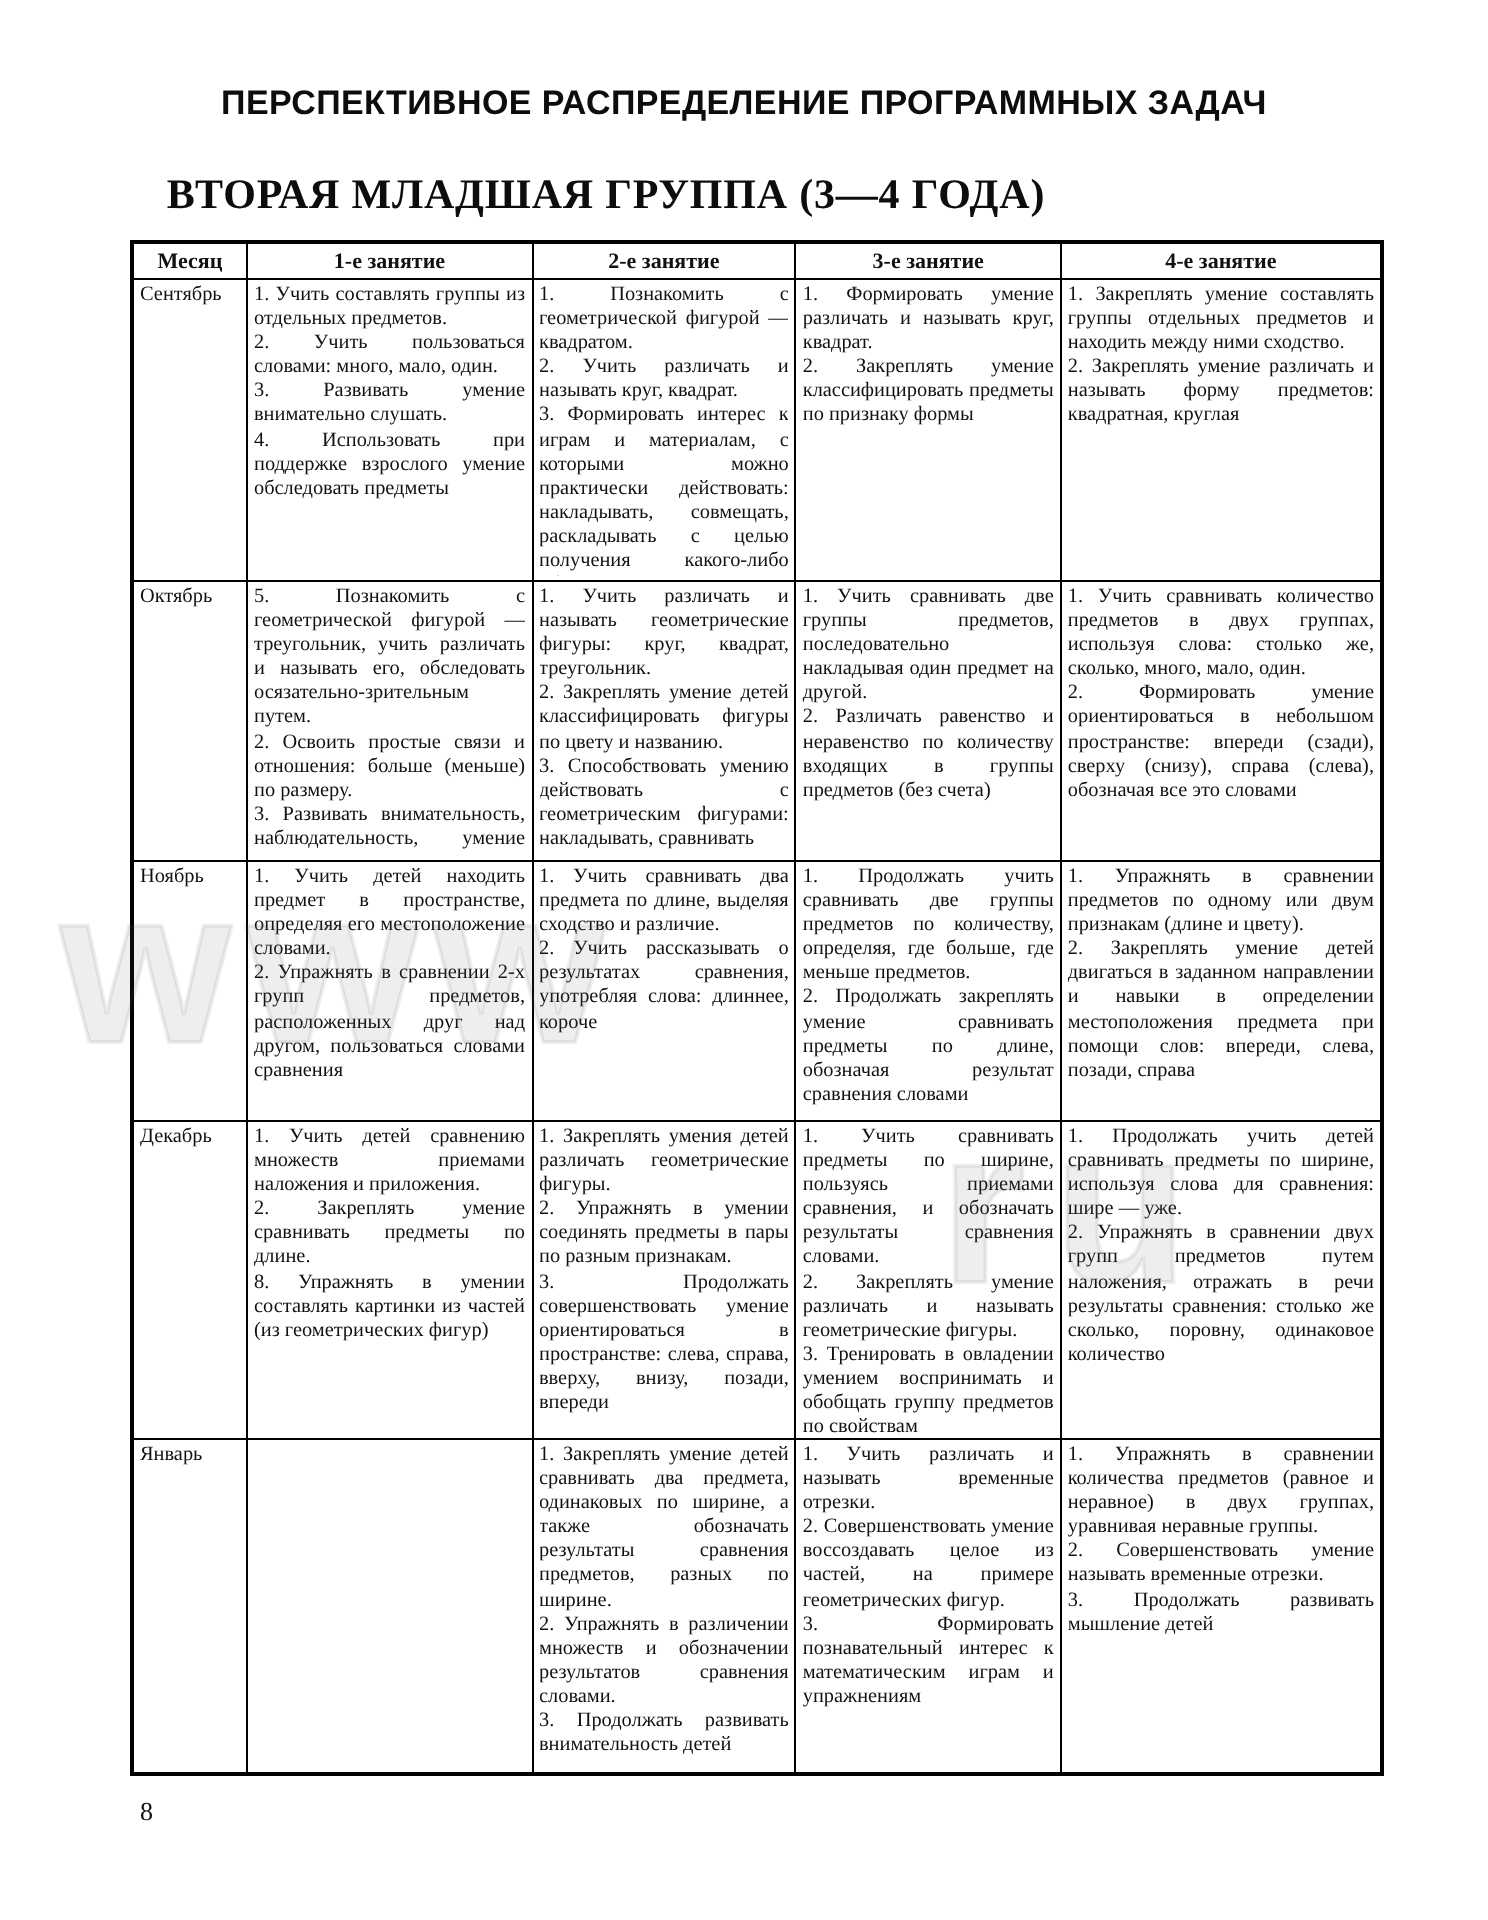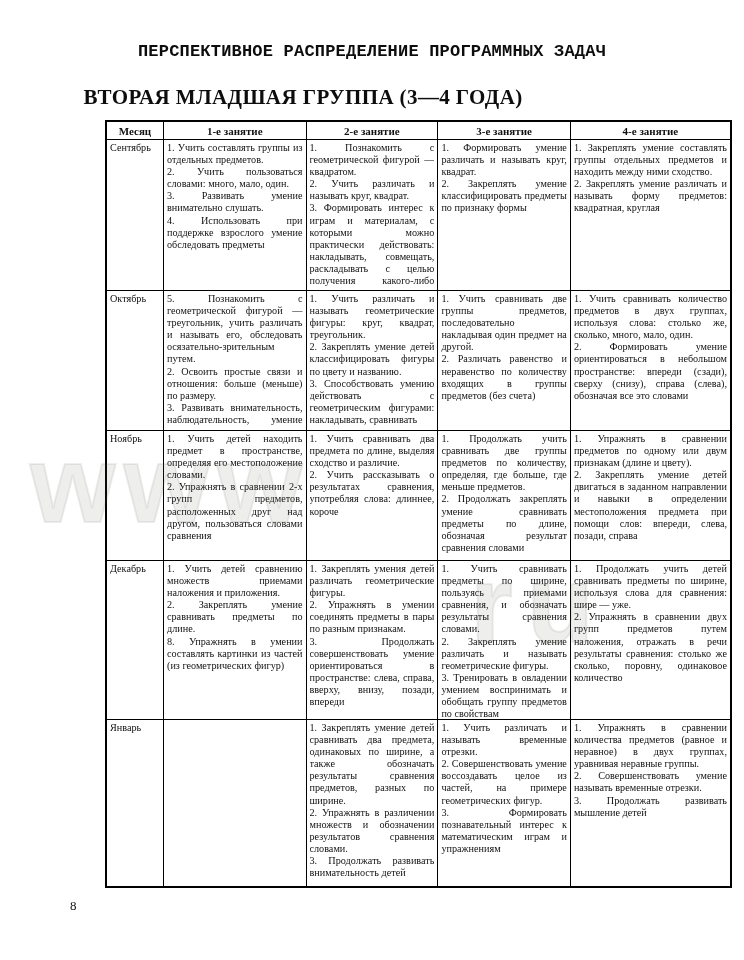--- a/index.html
+++ b/index.html
@@ -7,40 +7,39 @@
     position:relative;
     width:744px;height:960px;
     background:#ffffff;
     font-family:"Liberation Serif", serif;
     color:#111;
     overflow:hidden;
   }
   .title{
     position:absolute;top:42px;left:0;width:744px;
     text-align:center;
-    font-family:Liberation Mono, monospace;
+    font-family:Liberation Sans, sans-serif;
     font-weight:bold;font-size:17px;letter-spacing:.2px;
     color:#0d0d0d;
   }
   .subtitle{
     position:absolute;top:85px;left:0;width:606px;
     text-align:center;
     font-family:"Liberation Serif", serif;
     font-weight:bold;font-size:21px;letter-spacing:.4px;
     color:#0d0d0d;
   }
   table.sched{
     position:absolute;left:65px;top:120px;
     width:627px;
     border-collapse:collapse;
     table-layout:fixed;
   }
   table.sched, table.sched th, table.sched td{
     border:1px solid #000;
-    margin-left:40px;
   }
   table.sched{border:2px solid #000;}
   table.sched th{
     font-family:"Liberation Serif", serif;
     font-weight:bold;font-size:11px;
     height:17px;padding:0 2px;
     text-align:center;vertical-align:middle;
   }
   table.sched td{
     vertical-align:top;

